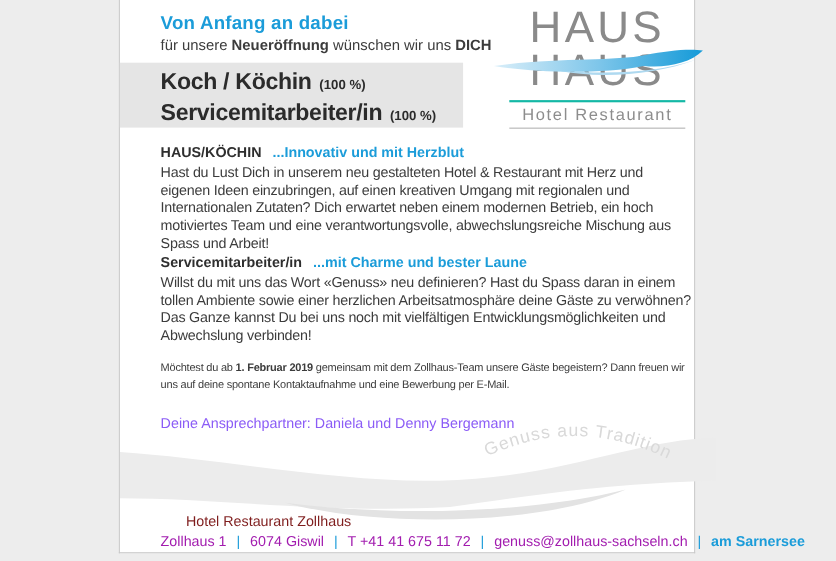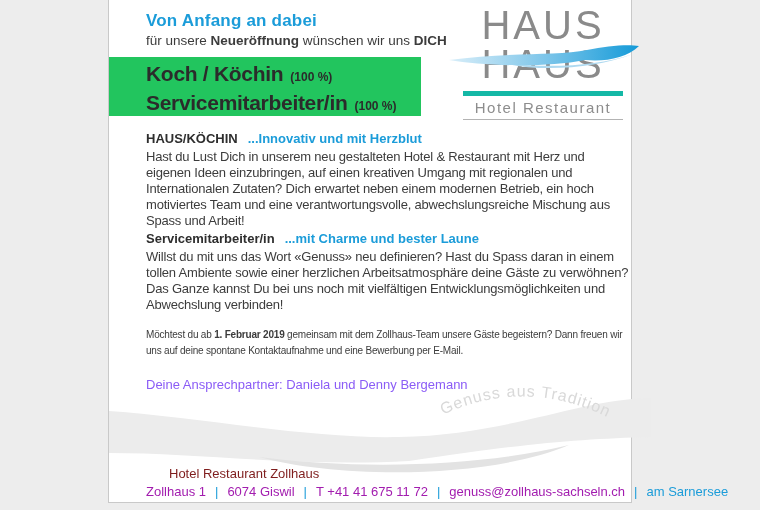--- a/index.html
+++ b/index.html
@@ -23,21 +23,21 @@
     left:37px;top:11px;
     font-size:17px;font-weight:bold;color:#1b9cd9;
     letter-spacing:.2px;white-space:nowrap;
   }
   .subline{
     left:37px;top:33px;
     font-size:13.5px;color:#3c3c3c;white-space:nowrap;
   }
   .positions-box{
     left:0;top:57px;width:312px;height:59px;
-    background:#22c55e;
+    background:#e5e5e5;
     box-sizing:border-box;padding:6px 0 0 37px;
     display:flex;flex-direction:column;justify-content:center;gap:2px;
   }
   .position-line{
     font-size:21px;font-weight:bold;color:#2b2b2b;
     letter-spacing:-.3px;white-space:nowrap;line-height:24px;
   }
   .position-line .workload{
     font-size:12px;font-weight:bold;color:#2b2b2b;
     margin-left:7px;letter-spacing:0;
@@ -52,42 +52,42 @@
     color:#8a8a8a;white-space:nowrap;
   }
   .logo-haus{margin-top:-3px;}
   .logo-wave{
     position:absolute;top:35px;left:0;width:196px;height:30px;
     pointer-events:none;
   }
   .logo-sub{
     display:inline-block;margin-top:6px;
     font-size:15px;letter-spacing:1.5px;color:#8d8d8d;
-    border-top:5px solid #14b8a6;border-bottom:1px solid #b3b3b3;
+    border-top:2px solid #14b8a6;border-bottom:1px solid #b3b3b3;
     padding:3px 12px;white-space:nowrap;
   }
 
   .jobtext{left:37px;width:484px;color:#3c3c3c;}
   .jobtext .head{font-size:13px;font-weight:bold;color:#2e2e2e;margin-bottom:3px;white-space:nowrap;}
   .jobtext .head .accent{color:#1b9cd9;margin-left:10px;}
   .jobtext .body-par{font-size:13px;line-height:16px;letter-spacing:-.2px;}
   .section-1{top:131px;}
   .section-2{top:231px;}
   .closing{left:37px;top:327px;width:490px;font-size:10px;line-height:16px;letter-spacing:-.2px;color:#3c3c3c;}
   .contact{left:37px;top:377px;font-size:13px;color:#8b5cf6;white-space:nowrap;text-align:right;}
 
   .bottom-wave{left:0;top:393px;width:542px;height:80px;}
   .watermark{left:330px;top:373px;width:185px;height:60px;overflow:visible;}
 
   .footer-company{left:37px;top:466px;font-size:13px;color:#7f1d1d;white-space:nowrap;margin-left:23px;}
   .footer-contact{left:37px;top:484px;font-size:13px;white-space:nowrap;}
   .seg{margin-right:9px;}
   .seg-gray{color:#a21caf;}
   .seg-blue{color:#1b9cd9;}
-  .seg-blue-bold{color:#1b9cd9;font-weight:normal;}
+  .seg-blue-bold{color:#1b9cd9;font-weight:bold;}
 </style>
 </head>
 <body>
 
 <div id="stage">
   <div class="card">
 
     <div class="tagline">Von Anfang an dabei</div>
     <div class="subline">für unsere <b>Neueröffnung</b> wünschen wir uns <b>DICH</b></div>
 

